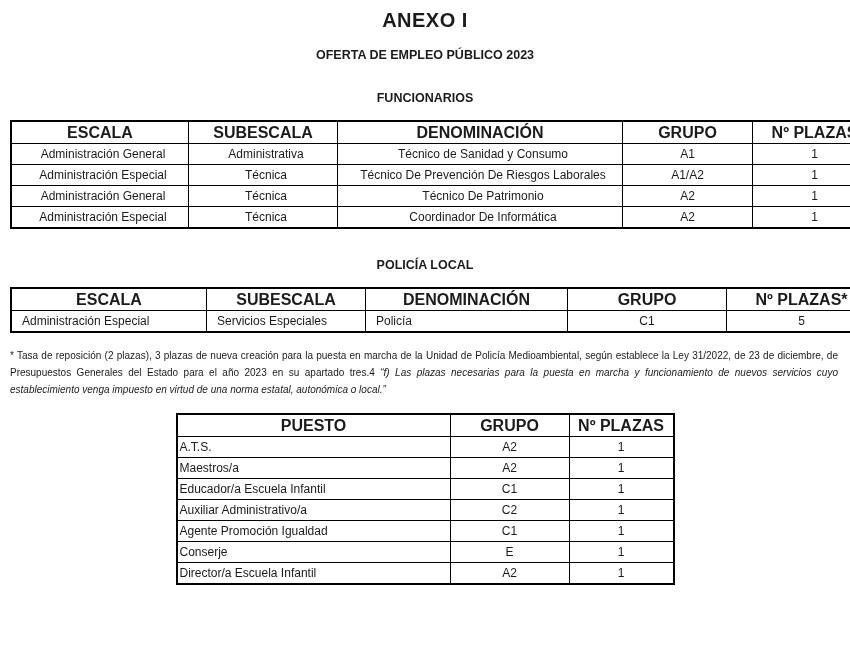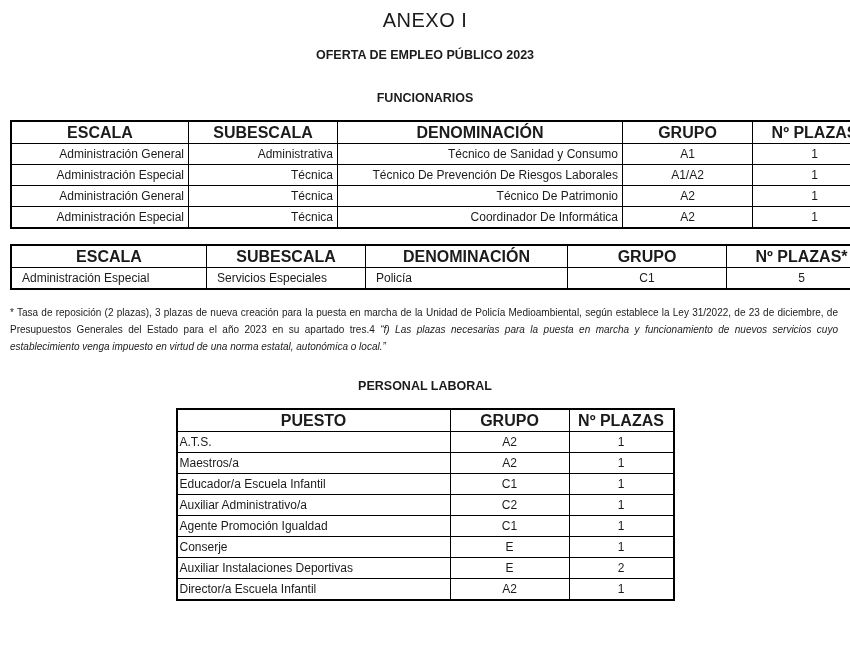--- a/index.html
+++ b/index.html
@@ -17,21 +17,21 @@
   .page {
     width: 830px;
     margin: 0 auto;
     padding-top: 6px;
   }
   .page-title {
     margin: 0;
     padding-top: 2px;
     text-align: center;
     font-size: 20px;
-    font-weight: 400;
+    font-weight: 700;
     letter-spacing: 0.5px;
     line-height: 24px;
   }
   .page-subtitle {
     margin: 16px 0 0 0;
     text-align: center;
     font-size: 12.5px;
     font-weight: 700;
     line-height: 15px;
   }
@@ -71,21 +71,21 @@
     text-align: center;
   }
 
   
   .tbl-funcionarios { width: 830px; }
   .tbl-funcionarios th:nth-child(1) { width: 168px; }
   .tbl-funcionarios th:nth-child(2) { width: 140px; }
   .tbl-funcionarios th:nth-child(3) { width: 276px; }
   .tbl-funcionarios th:nth-child(4) { width: 121px; }
   .tbl-funcionarios th:nth-child(5) { width: 115px; }
-  .tbl-funcionarios td:nth-child(-n+3) { text-align: right; padding-left: 10px; }
+  .tbl-funcionarios td:nth-child(-n+3) { text-align: center; padding-left: 10px; }
 
   
   .tbl-policia { width: 830px; margin-top: 16px; }
   .tbl-policia th:nth-child(1) { width: 186px; }
   .tbl-policia th:nth-child(2) { width: 150px; }
   .tbl-policia th:nth-child(3) { width: 193px; }
   .tbl-policia th:nth-child(4) { width: 150px; }
   .tbl-policia th:nth-child(5) { width: 141px; }
   .tbl-policia td:nth-child(-n+3) { text-align: left; padding-left: 10px; }
 
@@ -151,20 +151,21 @@
         <tr>
           <td>Administración Especial</td>
           <td>Técnica</td>
           <td>Coordinador De Informática</td>
           <td>A2</td>
           <td>1</td>
         </tr>
       </tbody>
     </table>
 
+  <h3 class="section-heading heading-policia">POLICÍA LOCAL</h3>
 
   <table class="doc-table tbl-policia">
       <thead>
         <tr>
           <th>ESCALA</th>
           <th>SUBESCALA</th>
           <th>DENOMINACIÓN</th>
           <th>GRUPO</th>
           <th>Nº PLAZAS*</th>
         </tr>
@@ -177,21 +178,20 @@
           <td>C1</td>
           <td>5</td>
         </tr>
       </tbody>
     </table>
 
   <p class="footnote">
     <span>* Tasa de reposición (2 plazas), 3 plazas de nueva creación para la puesta en marcha de la Unidad de Policía Medioambiental, según establece la Ley 31/2022, de 23 de diciembre, de Presupuestos Generales del Estado para el año 2023 en su apartado tres.4 </span><em>“f) Las plazas necesarias para la puesta en marcha y funcionamiento de nuevos servicios cuyo establecimiento venga impuesto en virtud de una norma estatal, autonómica o local.”</em>
   </p>
 
-  <h3 class="section-heading heading-laboral">PERSONAL LABORAL</h3>
 
   <table class="doc-table tbl-laboral">
       <thead>
         <tr>
           <th>PUESTO</th>
           <th>GRUPO</th>
           <th>Nº PLAZAS</th>
         </tr>
       </thead>
       <tbody>
@@ -219,25 +219,20 @@
           <td>Agente Promoción Igualdad</td>
           <td>C1</td>
           <td>1</td>
         </tr>
         <tr>
           <td>Conserje</td>
           <td>E</td>
           <td>1</td>
         </tr>
         <tr>
-          <td>Auxiliar Instalaciones Deportivas</td>
-          <td>E</td>
-          <td>2</td>
-        </tr>
-        <tr>
           <td>Director/a Escuela Infantil</td>
           <td>A2</td>
           <td>1</td>
         </tr>
       </tbody>
     </table>
 
 </div>
 
 </body></html>

